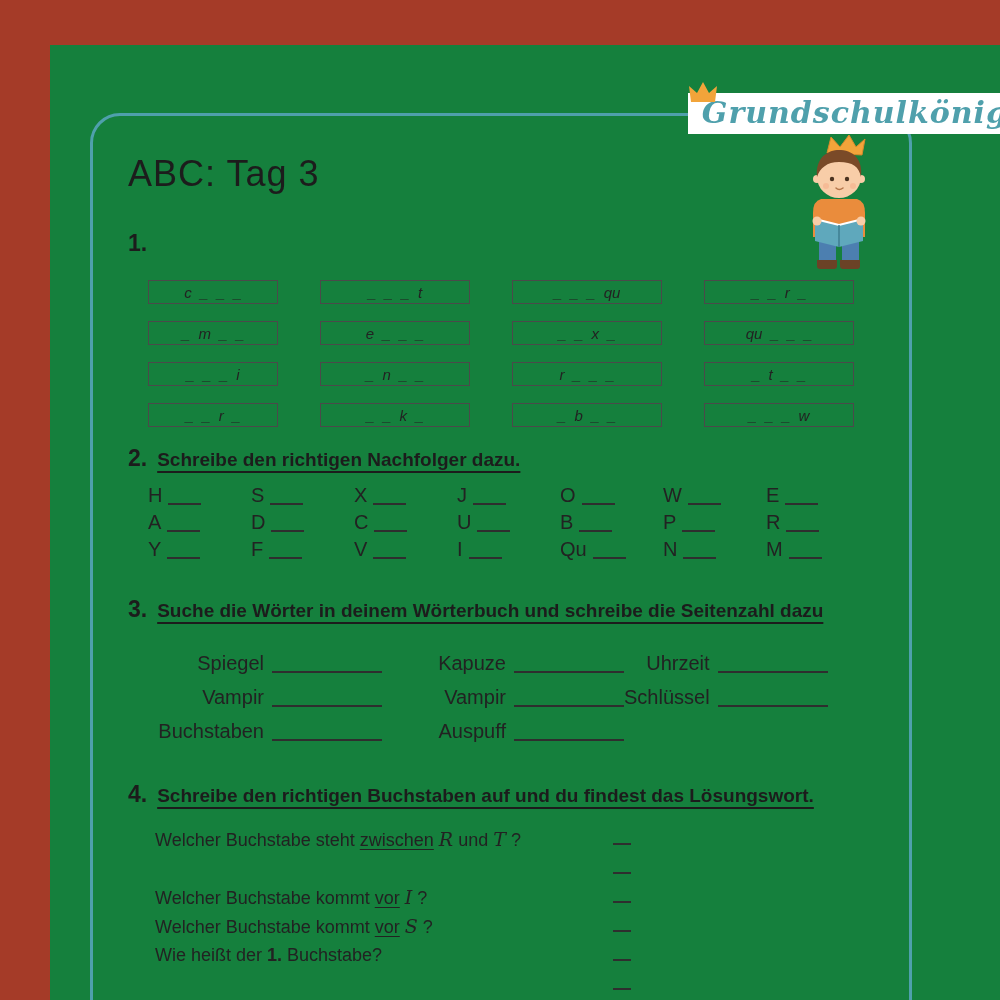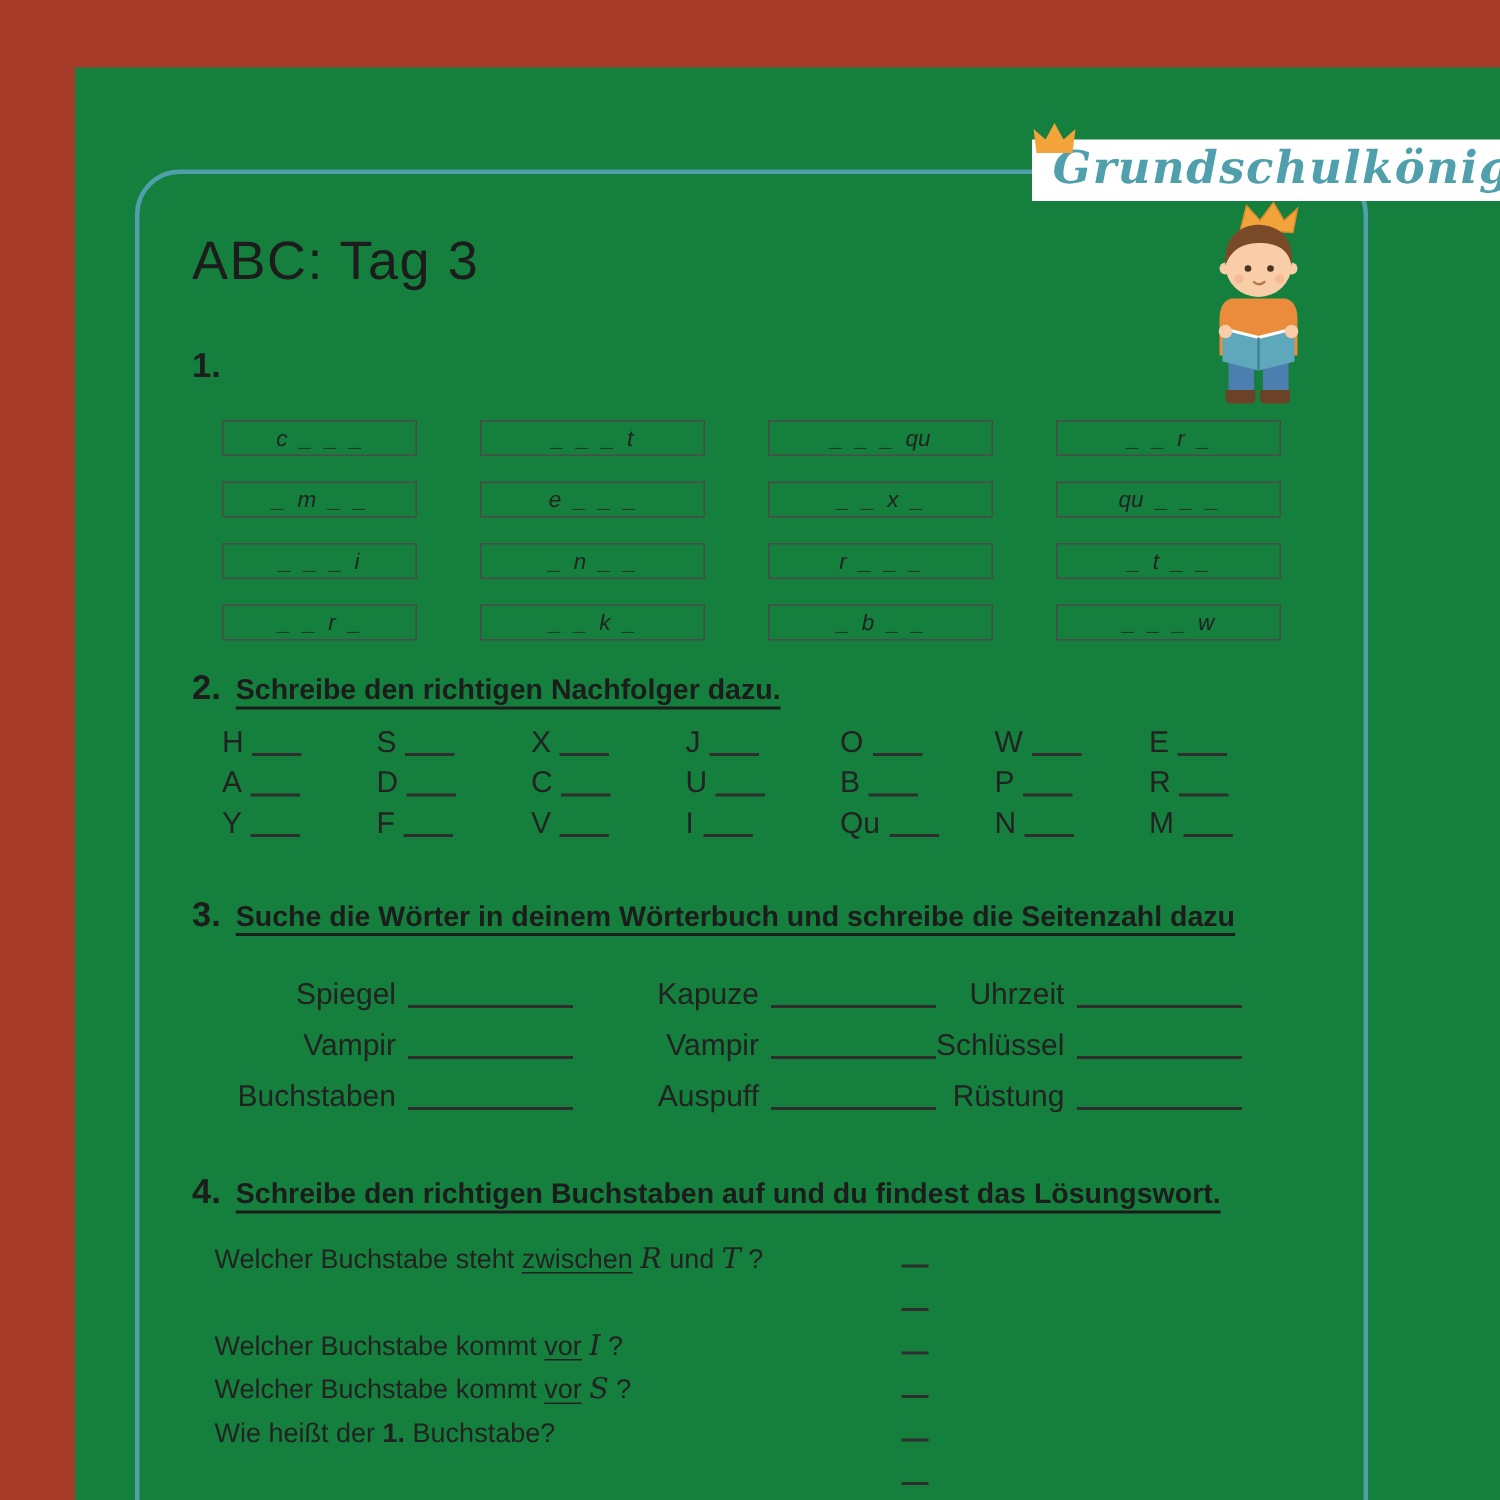--- a/index.html
+++ b/index.html
@@ -81,21 +81,21 @@
   
   .grid3 {
     position:absolute; left:92px; top:605px;
     display:grid; grid-template-columns:240px 242px auto;
     row-gap:8px;
     text-align:right;
   }
   .word-cell { font-size:20px; line-height:26px; white-space:nowrap; }
   .blank-m { width:110px; margin-left:8px; }
   
-  .qlist { position:absolute; left:93px; top:782px; width:640px; }
+  .qlist { position:absolute; left:105px; top:782px; width:640px; }
   .question-row { position:relative; height:29px; font-size:18px; line-height:24px; }
   .q-blank { position:absolute; left:458px; top:16px; width:18px; height:0; border-bottom:2px solid #2e2e2e; }
   .u-word { text-decoration:underline; text-underline-offset:3px; }
   .i-letter { font-style:italic; font-family:"DejaVu Serif", serif; font-size:19px; }
   .b-num { font-weight:bold; }
 </style>
 </head>
 <body>
 
 <div class="page">
@@ -194,21 +194,20 @@
   </div>
   <div class="grid3">
       <div class="word-cell"><span>Spiegel</span><span class="blank blank-m"></span></div>
       <div class="word-cell"><span>Kapuze</span><span class="blank blank-m"></span></div>
       <div class="word-cell"><span>Uhrzeit</span><span class="blank blank-m"></span></div>
       <div class="word-cell"><span>Vampir</span><span class="blank blank-m"></span></div>
       <div class="word-cell"><span>Vampir</span><span class="blank blank-m"></span></div>
       <div class="word-cell"><span>Schlüssel</span><span class="blank blank-m"></span></div>
       <div class="word-cell"><span>Buchstaben</span><span class="blank blank-m"></span></div>
       <div class="word-cell"><span>Auspuff</span><span class="blank blank-m"></span></div>
-      <div class="word-cell"><span>Rüstung</span><span class="blank blank-m"></span></div>
     </div>
 
   <div class="sec-head s4">
     <span class="sec-num">4.</span>
     <span class="sec-title">Schreibe den richtigen Buchstaben auf und du findest das Lösungswort.</span>
   </div>
   <div class="qlist">
       <div class="question-row"><span class="q-text"><span>Welcher Buchstabe steht </span><span class="u-word">zwischen</span><span> </span><span class="i-letter">R</span><span> und </span><span class="i-letter">T</span><span> ?</span></span><span class="q-blank"></span></div>
       <div class="question-row"><span class="q-blank"></span></div>
       <div class="question-row"><span class="q-text"><span>Welcher Buchstabe kommt </span><span class="u-word">vor</span><span> </span><span class="i-letter">I</span><span> ?</span></span><span class="q-blank"></span></div>

